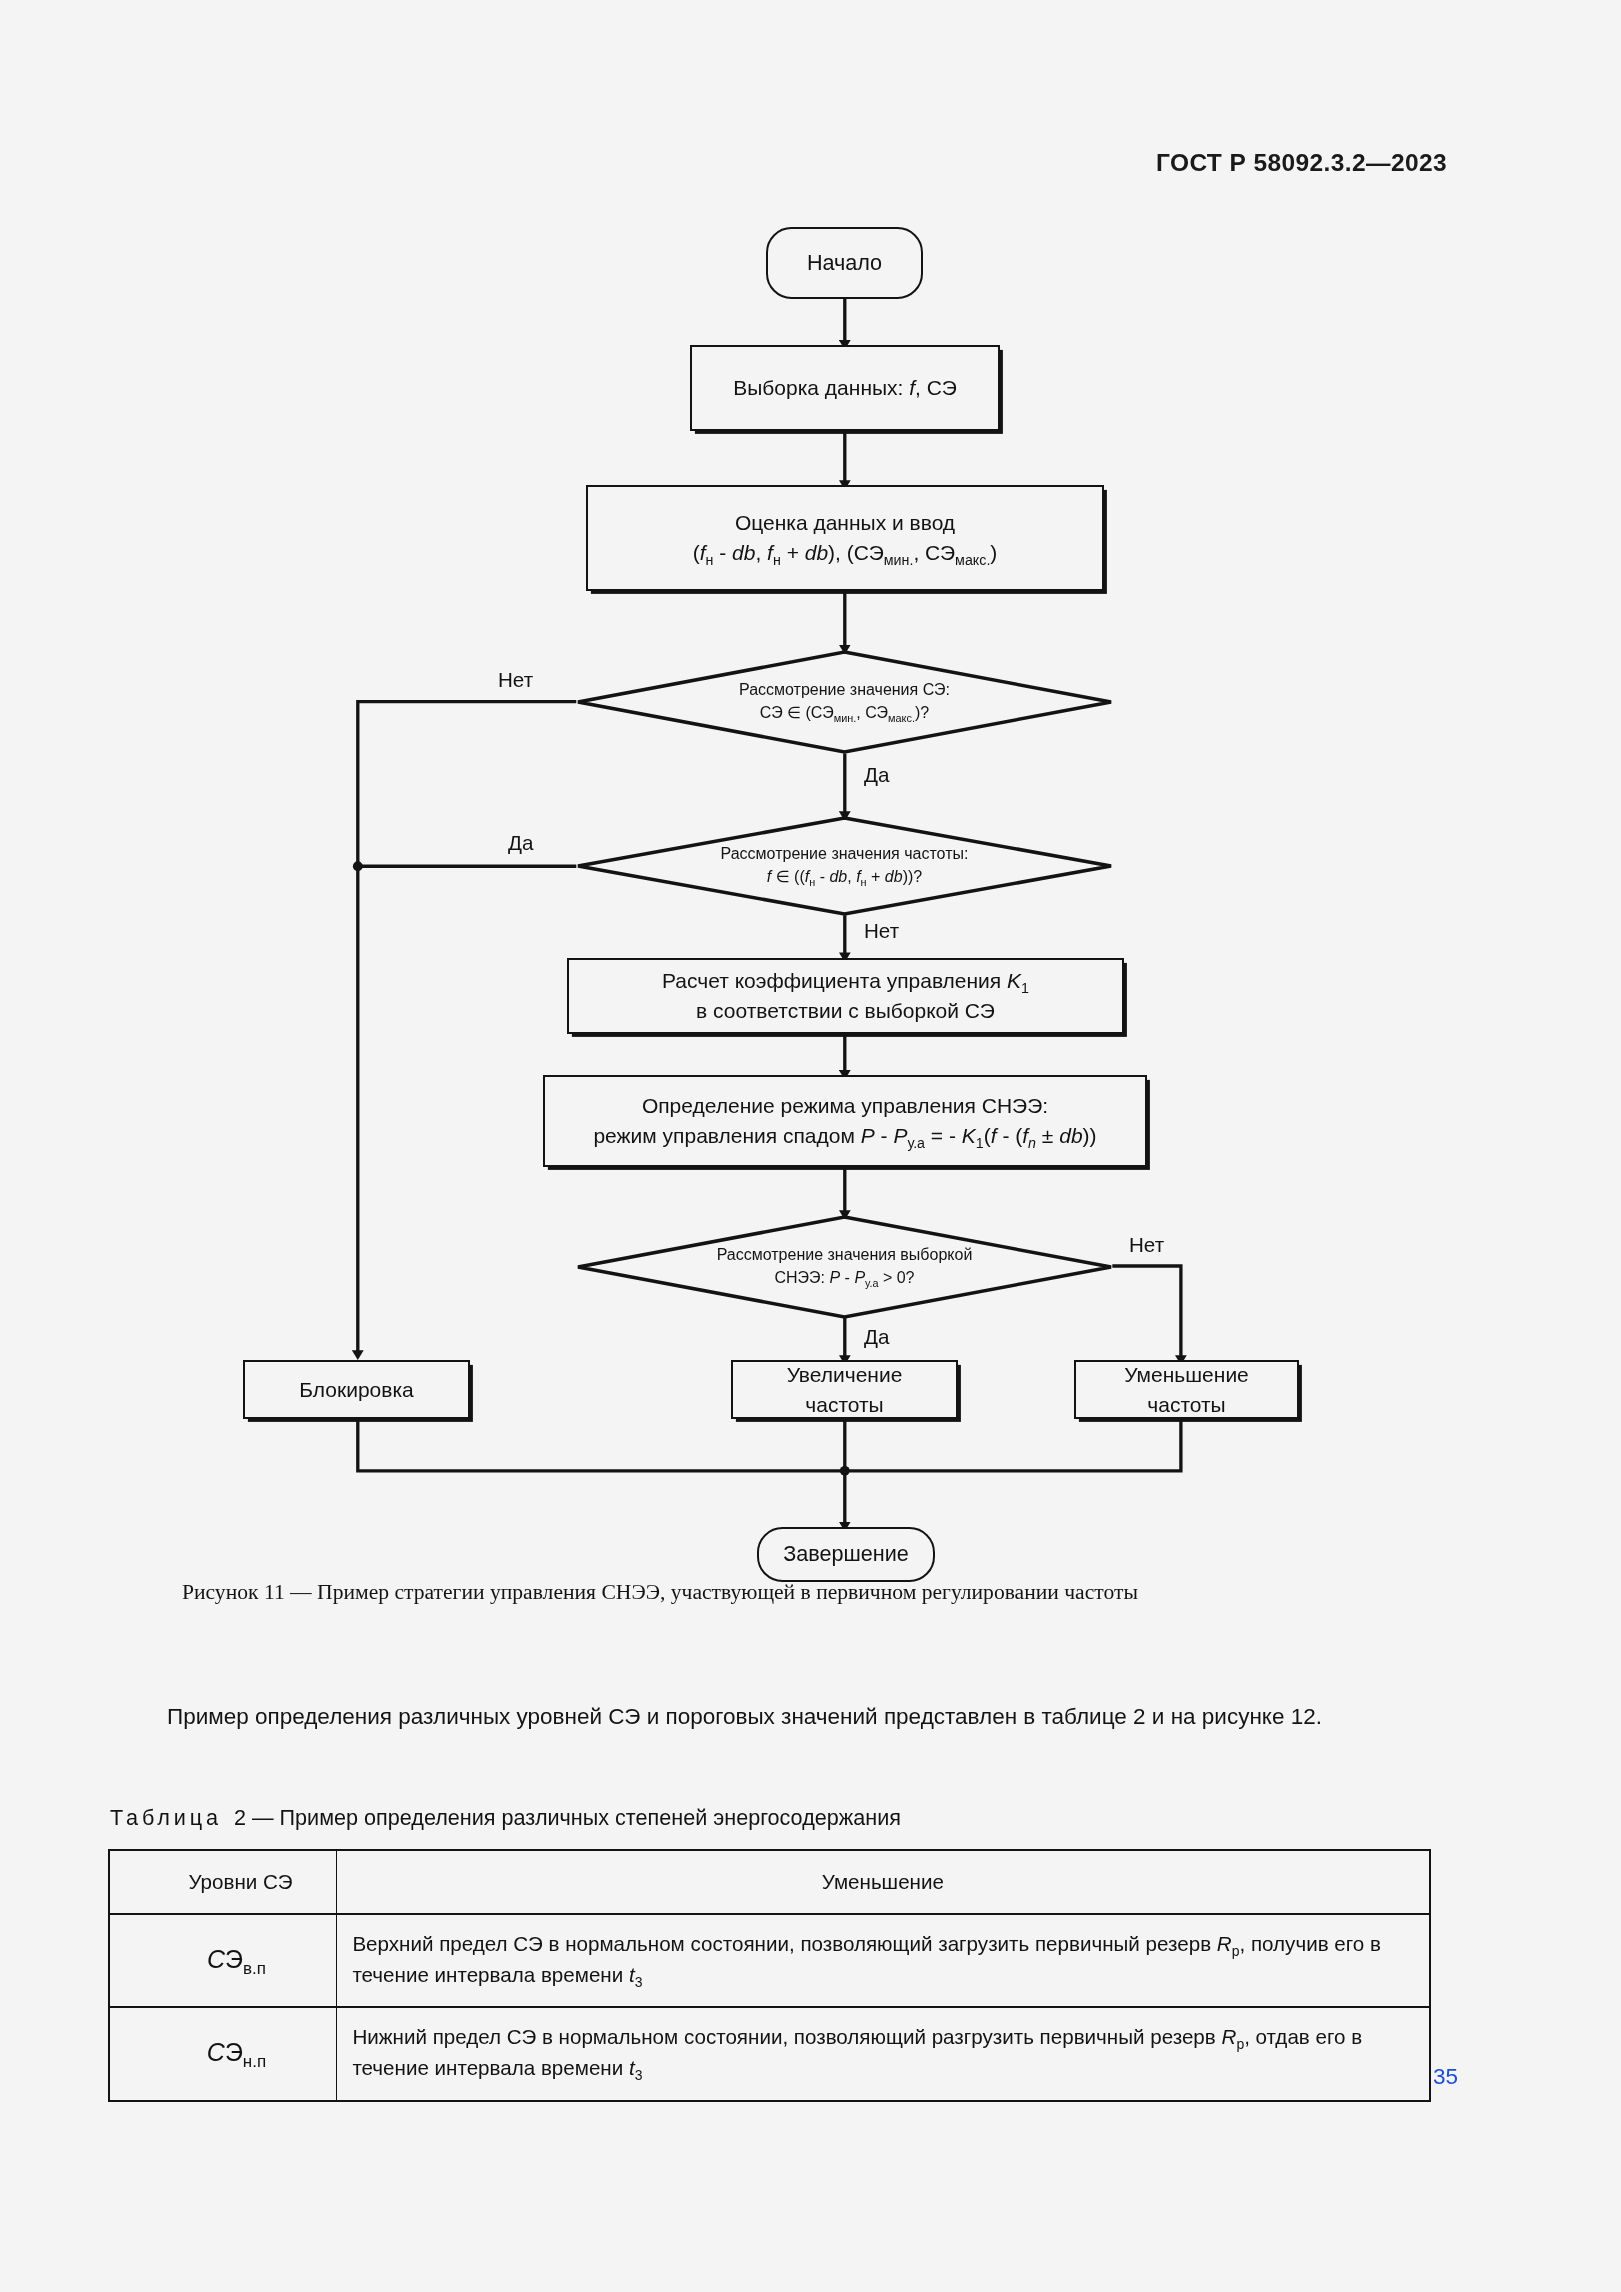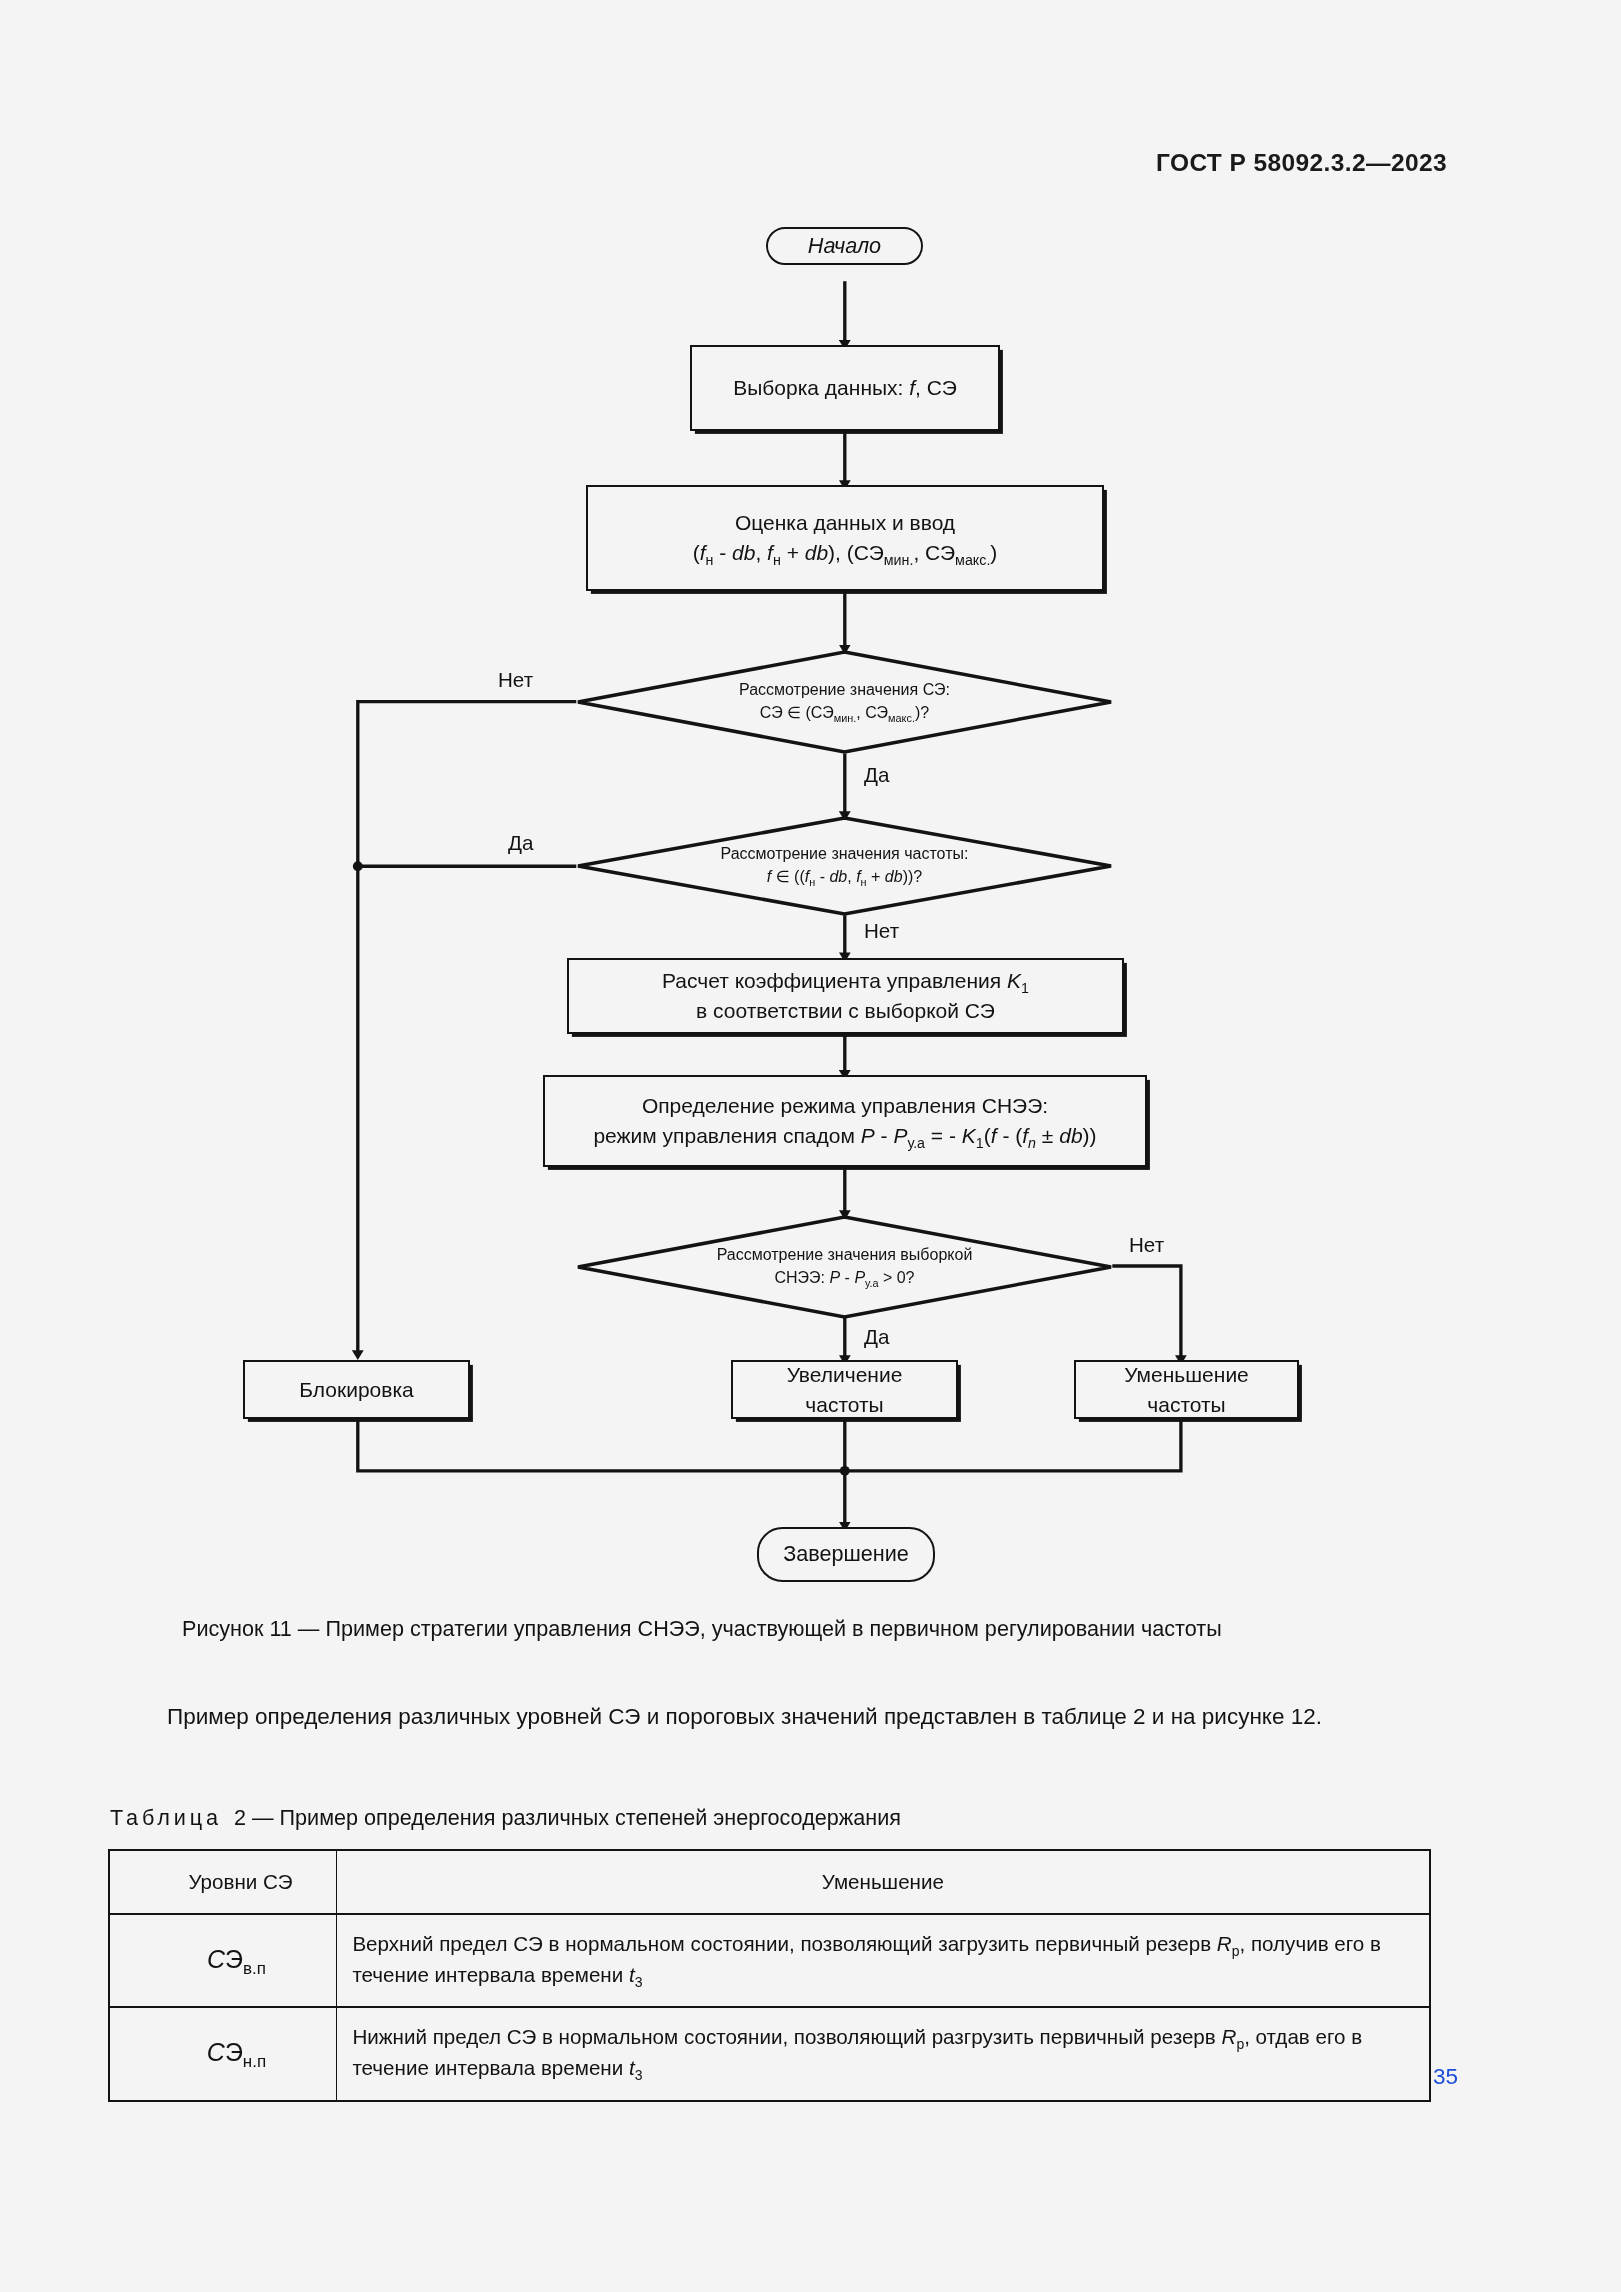--- a/index.html
+++ b/index.html
@@ -188,21 +188,21 @@
 
         <path d="M 365 1448 L 365 1501 L 1205 1501 L 1205 1448"></path>
         <line x1="862" y1="1448" x2="862" y2="1501"></line>
 
         <line x1="862" y1="1501" x2="862" y2="1558" marker-end="url(#arr)"></line>
       </g>
       <circle cx="862" cy="1501" r="5" fill="#131313"></circle>
       <circle cx="365" cy="884" r="5" fill="#131313"></circle>
     </svg>
 
-    <div class="node terminal" style="left:766px; top:227px; width:157px; height:38px;font-style:italic;">
+    <div class="node terminal" style="left:766px; top:227px; width:157px; height:72px;">
       <span class="inner">Начало</span>
     </div>
 
     <div class="node shadow" style="left:690px; top:345px; width:310px; height:86px;">
       <span class="inner">
         <span>Выборка данных: </span><i class="v">f</i>, СЭ
       </span>
     </div>
 
     <div class="node shadow" style="left:586px; top:485px; width:518px; height:106px;">
@@ -285,21 +285,21 @@
         <span>частоты</span>
       </span>
     </div>
 
     <div class="node terminal" style="left:757px; top:1527px; width:178px; height:55px;">
       <span class="inner">Завершение</span>
     </div>
 
   </div>
 
-  <div class="caption" style="left:182px; top:1616px;">Рисунок 11 — Пример стратегии управления СНЭЭ, участвующей в первичном регулировании частоты</div>
+  <div class="caption" style="left:182px; top:1580px;font-family:Liberation Serif, serif;">Рисунок 11 — Пример стратегии управления СНЭЭ, участвующей в первичном регулировании частоты</div>
 
   <div class="para" style="left:110px; top:1701px; width:1323px; text-indent:57px; text-align:justify;">Пример определения различных уровней СЭ и пороговых значений представлен в таблице 2 и на рисунке 12.</div>
 
   <div class="tbl-title" style="left:110px; top:1805px;">
     <span class="spaced">Таблица</span>&nbsp;
     <span>2</span>
     <span>— Пример определения различных степеней энергосодержания</span>
   </div>
 
   <table id="tbl">

